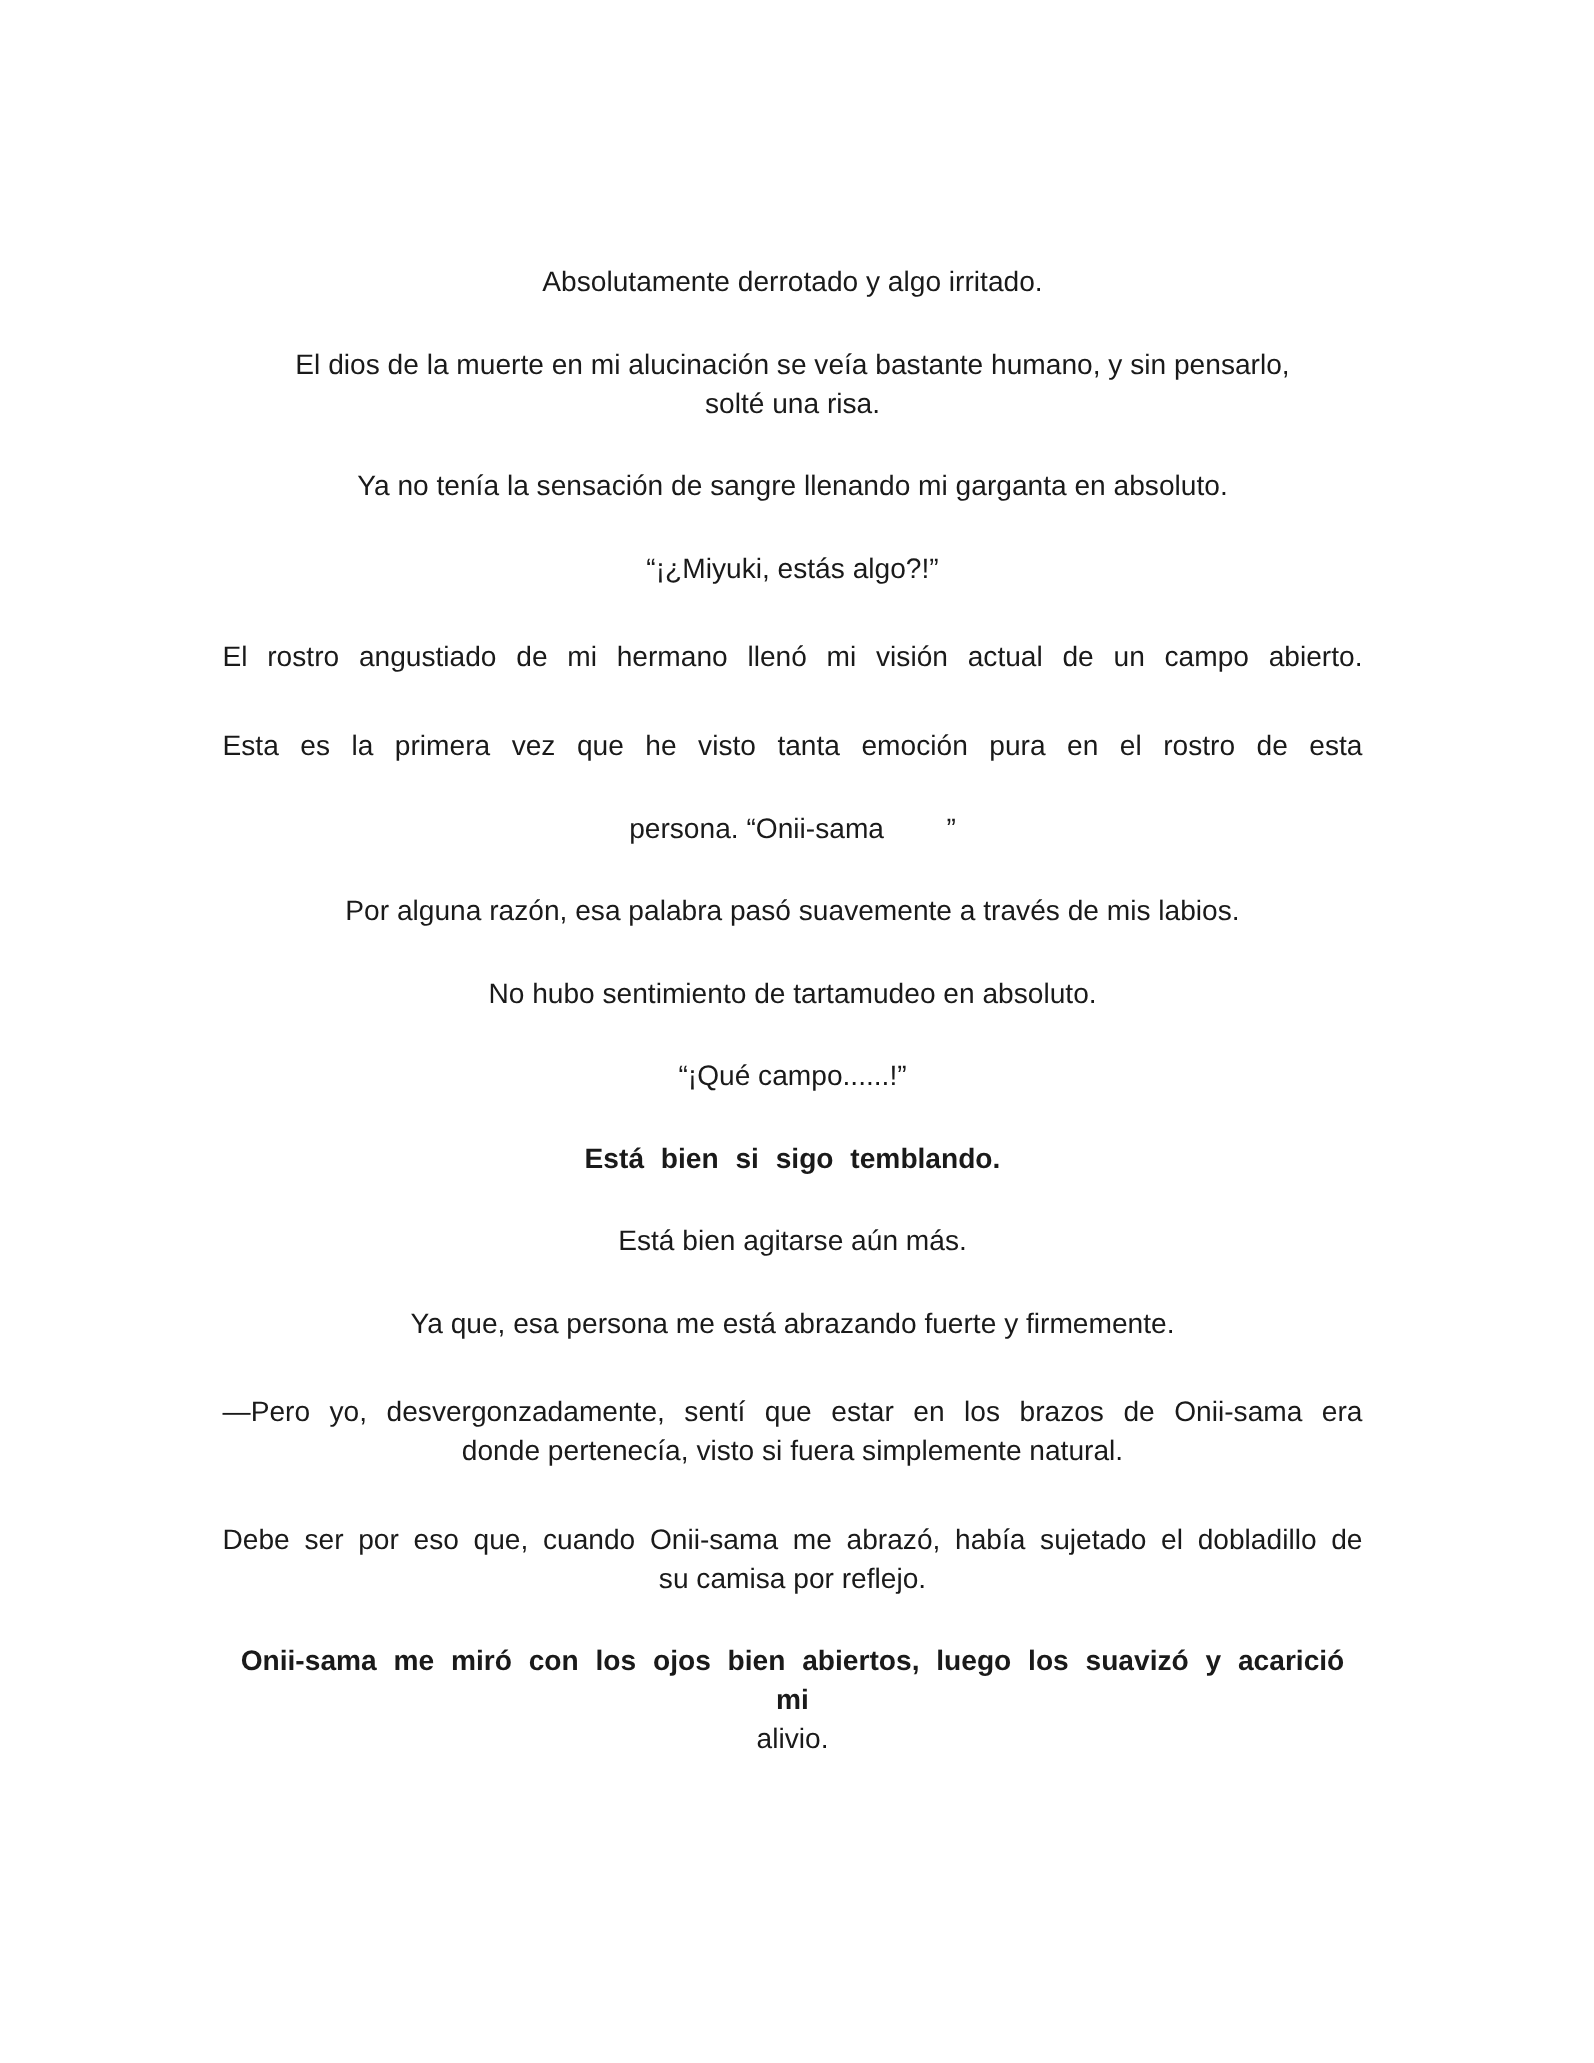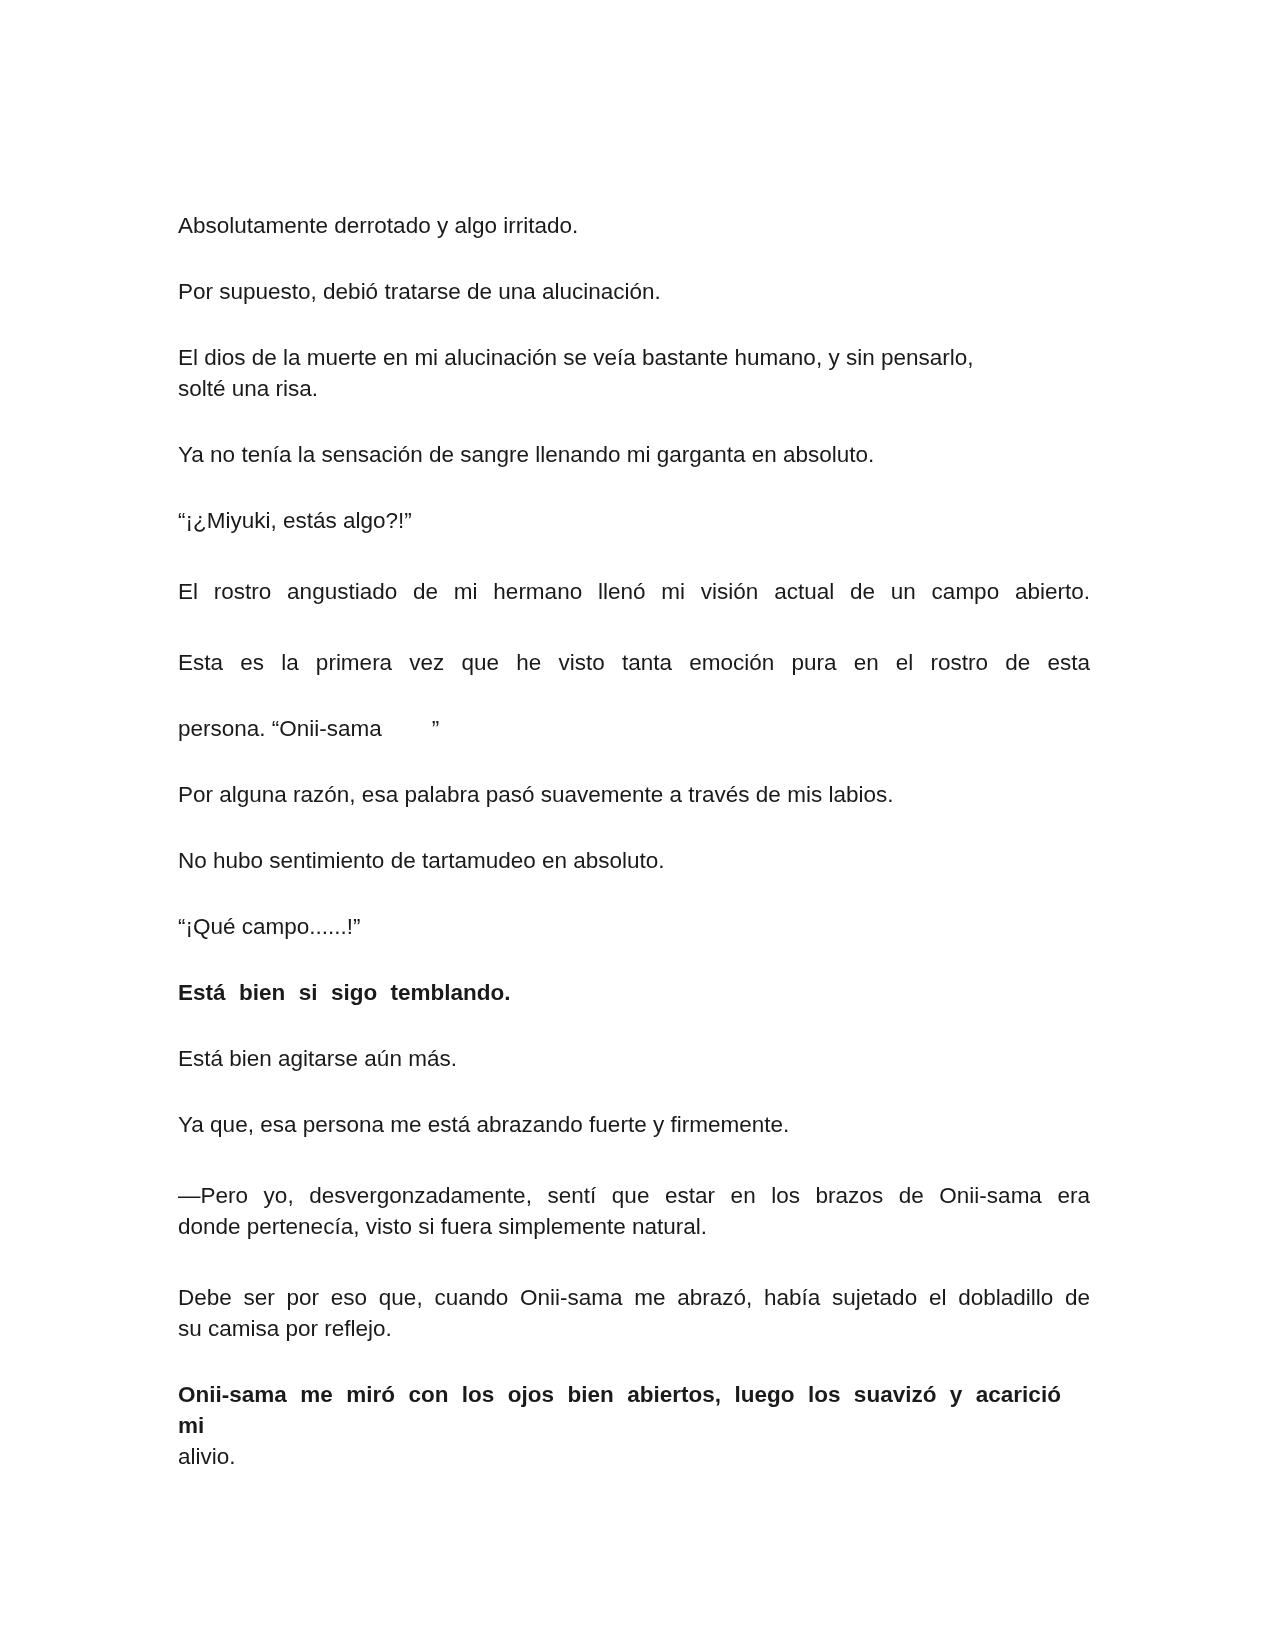--- a/index.html
+++ b/index.html
@@ -20,21 +20,21 @@
     overflow: hidden;
   }
   .para {
     margin: 0 0 35px 0;
     padding: 0;
   }
   .line {
     line-height: 31px;
     min-height: 31px;
     white-space: normal;
-    text-align: left;
+    text-align: center;
   }
   
   .line.stretch {
     text-align: justify;
     text-align-last: justify;
     margin-top: 40px;
   }
   
   .line.wide {
     word-spacing: 0.32em;
@@ -43,23 +43,20 @@
 </style>
 </head>
 <body>
 
 <div class="page">
 
   <div class="para">
     <div class="line">Absolutamente derrotado y algo irritado.</div>
   </div>
 
-  <div class="para">
-    <div class="line">Por supuesto, debió tratarse de una alucinación.</div>
-  </div>
 
   <div class="para">
     <div class="line">El dios de la muerte en mi alucinación se veía bastante humano, y sin pensarlo,</div>
     <div class="line">solté una risa.</div>
   </div>
 
   <div class="para">
     <div class="line">Ya no tenía la sensación de sangre llenando mi garganta en absoluto.</div>
   </div>
 

